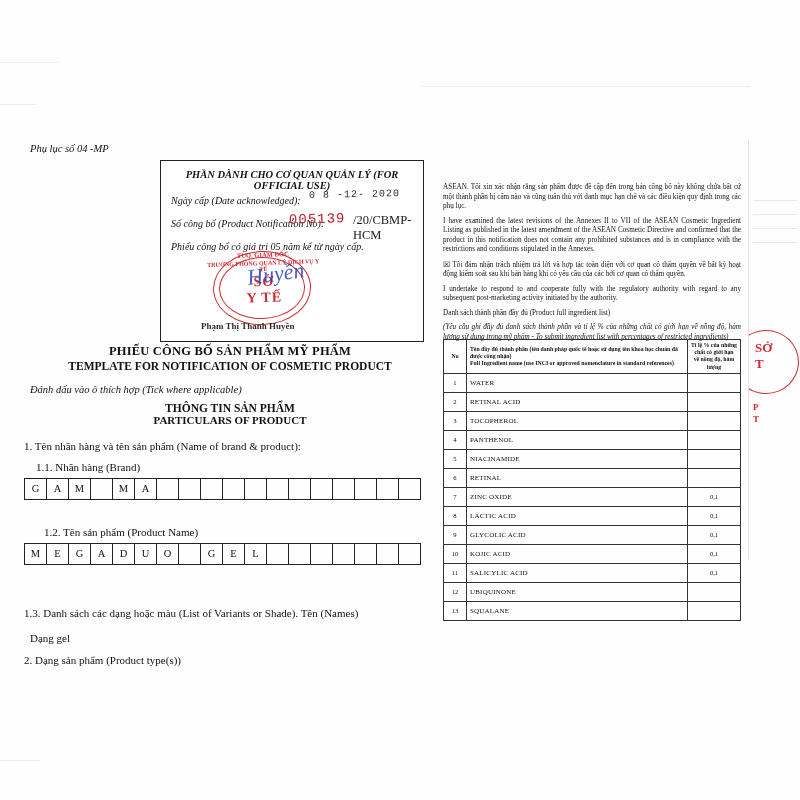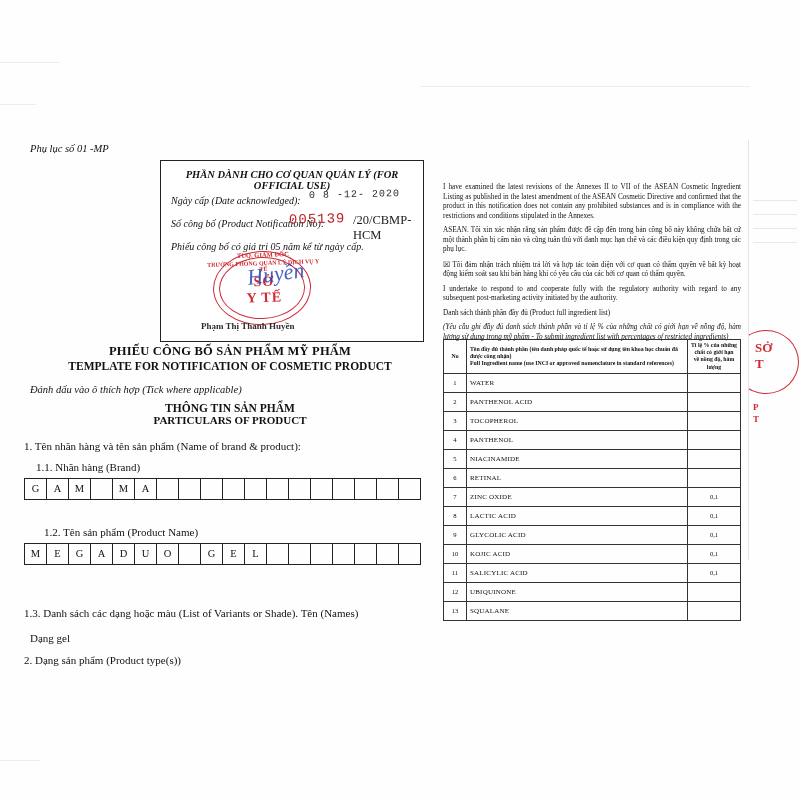--- a/index.html
+++ b/index.html
@@ -301,21 +301,21 @@
 </head>
 <body>
 
 <div class="page">
 
   <div class="scan-line l1"></div>
   <div class="scan-line l2"></div>
   <div class="scan-line l3"></div>
   <div class="scan-line l4"></div>
 
-  <div class="appendix-label">Phụ lục số 01 -MP</div>
+  <div class="appendix-label">Phụ lục số 04 -MP</div>
 
   <div class="official-box">
     <div class="official-title">PHẦN DÀNH CHO CƠ QUAN QUẢN LÝ (FOR OFFICIAL USE)</div>
 
     <div class="official-row r1">Ngày cấp (Date acknowledged):</div>
     <div class="date-stamp">0 8 -12- 2020</div>
 
     <div class="official-row r2">Số công bố (Product Notification No):</div>
     <div class="notif-number">005139</div>
     <div class="notif-suffix">/20/CBMP-HCM</div>
@@ -391,22 +391,22 @@
     <div class="cell"></div>
     <div class="cell"></div>
     <div class="cell"></div>
   </div>
 
   <div class="q-line q13">1.3. Danh sách các dạng hoặc màu (List of Variants or Shade). Tên (Names)</div>
   <div class="q-line q13b">Dạng gel</div>
   <div class="q-line q2">2. Dạng sản phẩm (Product type(s))</div>
 
   <div class="rcol">
+    <p>ASEAN. Tôi xin xác nhận rằng sản phẩm được đề cập đến trong bản công bố này không chứa bất cứ một thành phần bị cấm nào và cũng tuân thủ với danh mục hạn chế và các điều kiện quy định trong các phụ lục.</p>
     <p>I have examined the latest revisions of the Annexes II to VII of the ASEAN Cosmetic Ingredient Listing as published in the latest amendment of the ASEAN Cosmetic Directive and confirmed that the product in this notification does not contain any prohibited substances and is in compliance with the restrictions and conditions stipulated in the Annexes.</p>
-    <p>ASEAN. Tôi xin xác nhận rằng sản phẩm được đề cập đến trong bản công bố này không chứa bất cứ một thành phần bị cấm nào và cũng tuân thủ với danh mục hạn chế và các điều kiện quy định trong các phụ lục.</p>
     <p>
       <span class="check">☒</span>
       <span>Tôi đảm nhận trách nhiệm trả lời và hợp tác toàn diện với cơ quan có thẩm quyền về bất kỳ hoạt động kiểm soát sau khi bán hàng khi có yêu cầu của các bởi cơ quan có thẩm quyền.</span>
     </p>
     <p>I undertake to respond to and cooperate fully with the regulatory authority with regard to any subsequent post-marketing activity initiated by the authority.</p>
     <p class="bold">Danh sách thành phần đầy đủ (Product full ingredient list)</p>
     <p class="italic">(Yêu cầu ghi đầy đủ danh sách thành phần và tỉ lệ % của những chất có giới hạn về nồng độ, hàm lượng sử dụng trong mỹ phẩm - To submit ingredient list with percentages of restricted ingredients)</p>
   </div>
 
   <table class="itable">
@@ -421,21 +421,21 @@
       </tr>
     </thead>
     <tbody>
       <tr>
         <td class="c-no">1</td>
         <td class="c-name">WATER</td>
         <td class="c-pct"></td>
       </tr>
       <tr>
         <td class="c-no">2</td>
-        <td class="c-name">PANTHENOL ACID</td>
+        <td class="c-name">RETINAL ACID</td>
         <td class="c-pct"></td>
       </tr>
       <tr>
         <td class="c-no">3</td>
         <td class="c-name">TOCOPHEROL</td>
         <td class="c-pct"></td>
       </tr>
       <tr>
         <td class="c-no">4</td>
         <td class="c-name">PANTHENOL</td>

